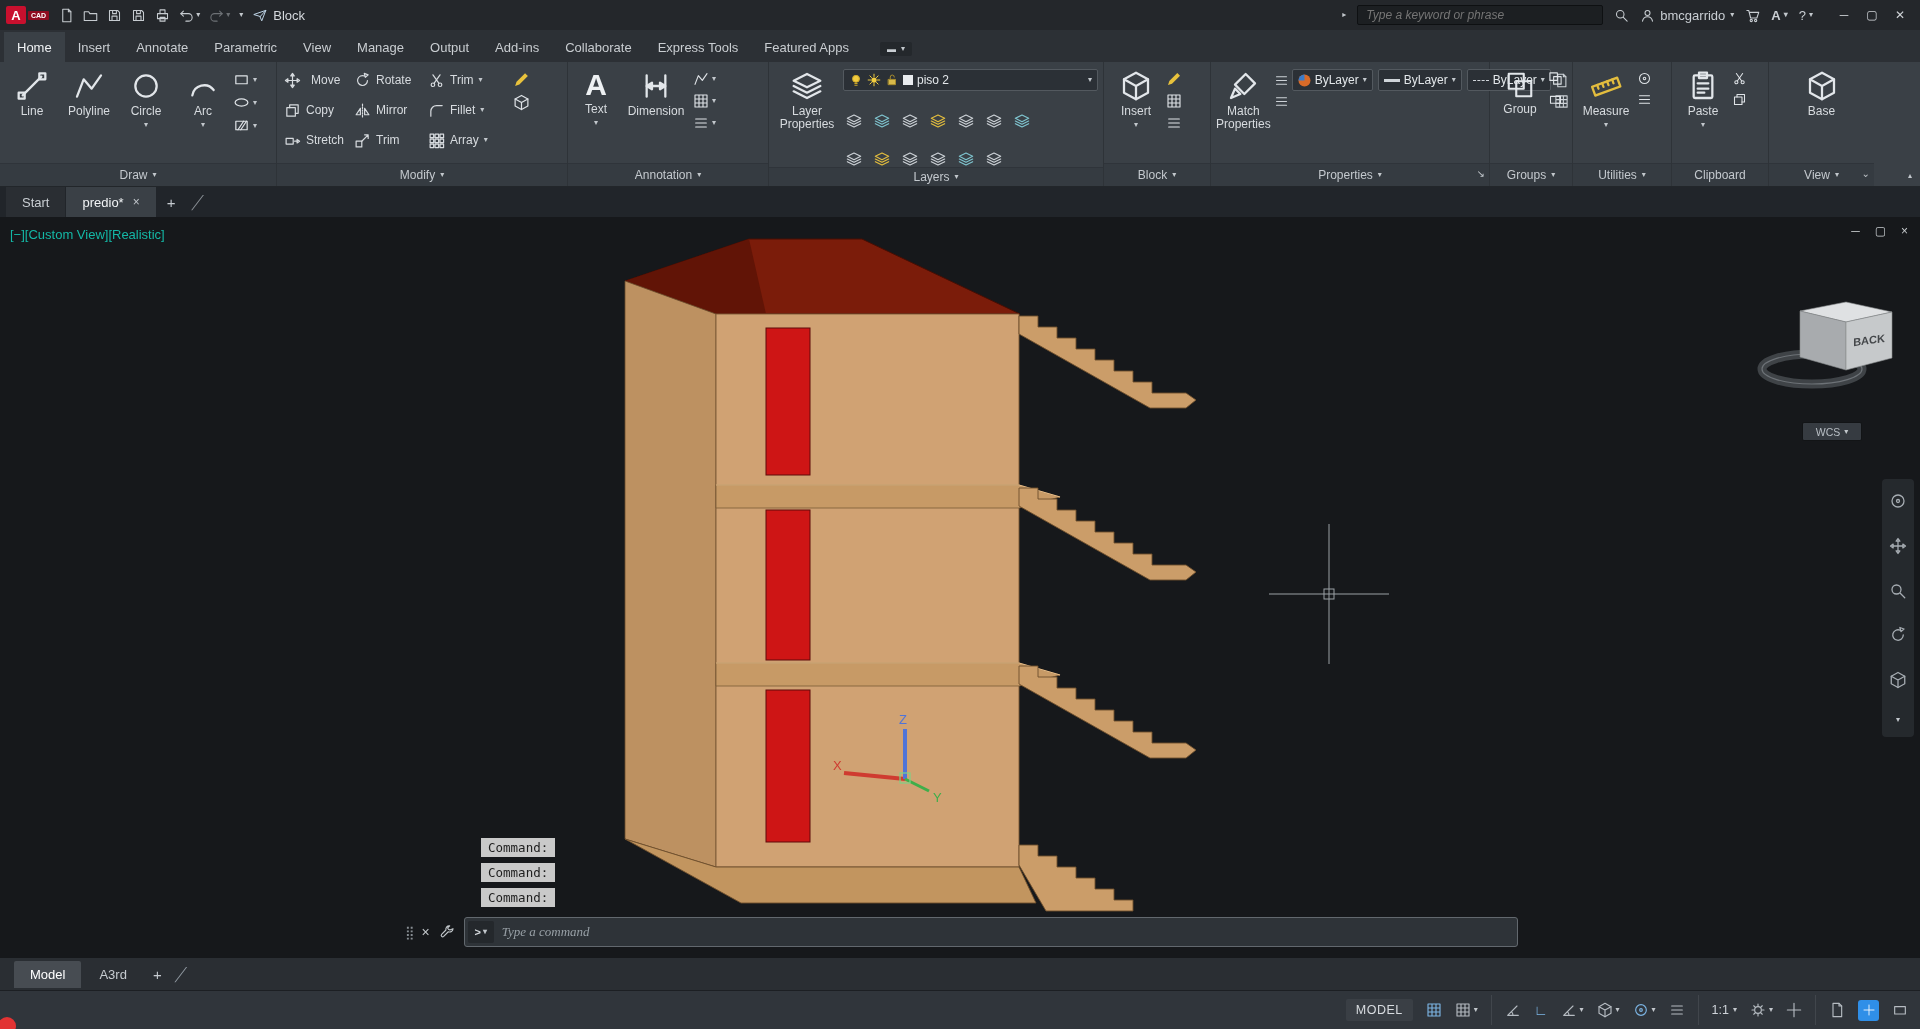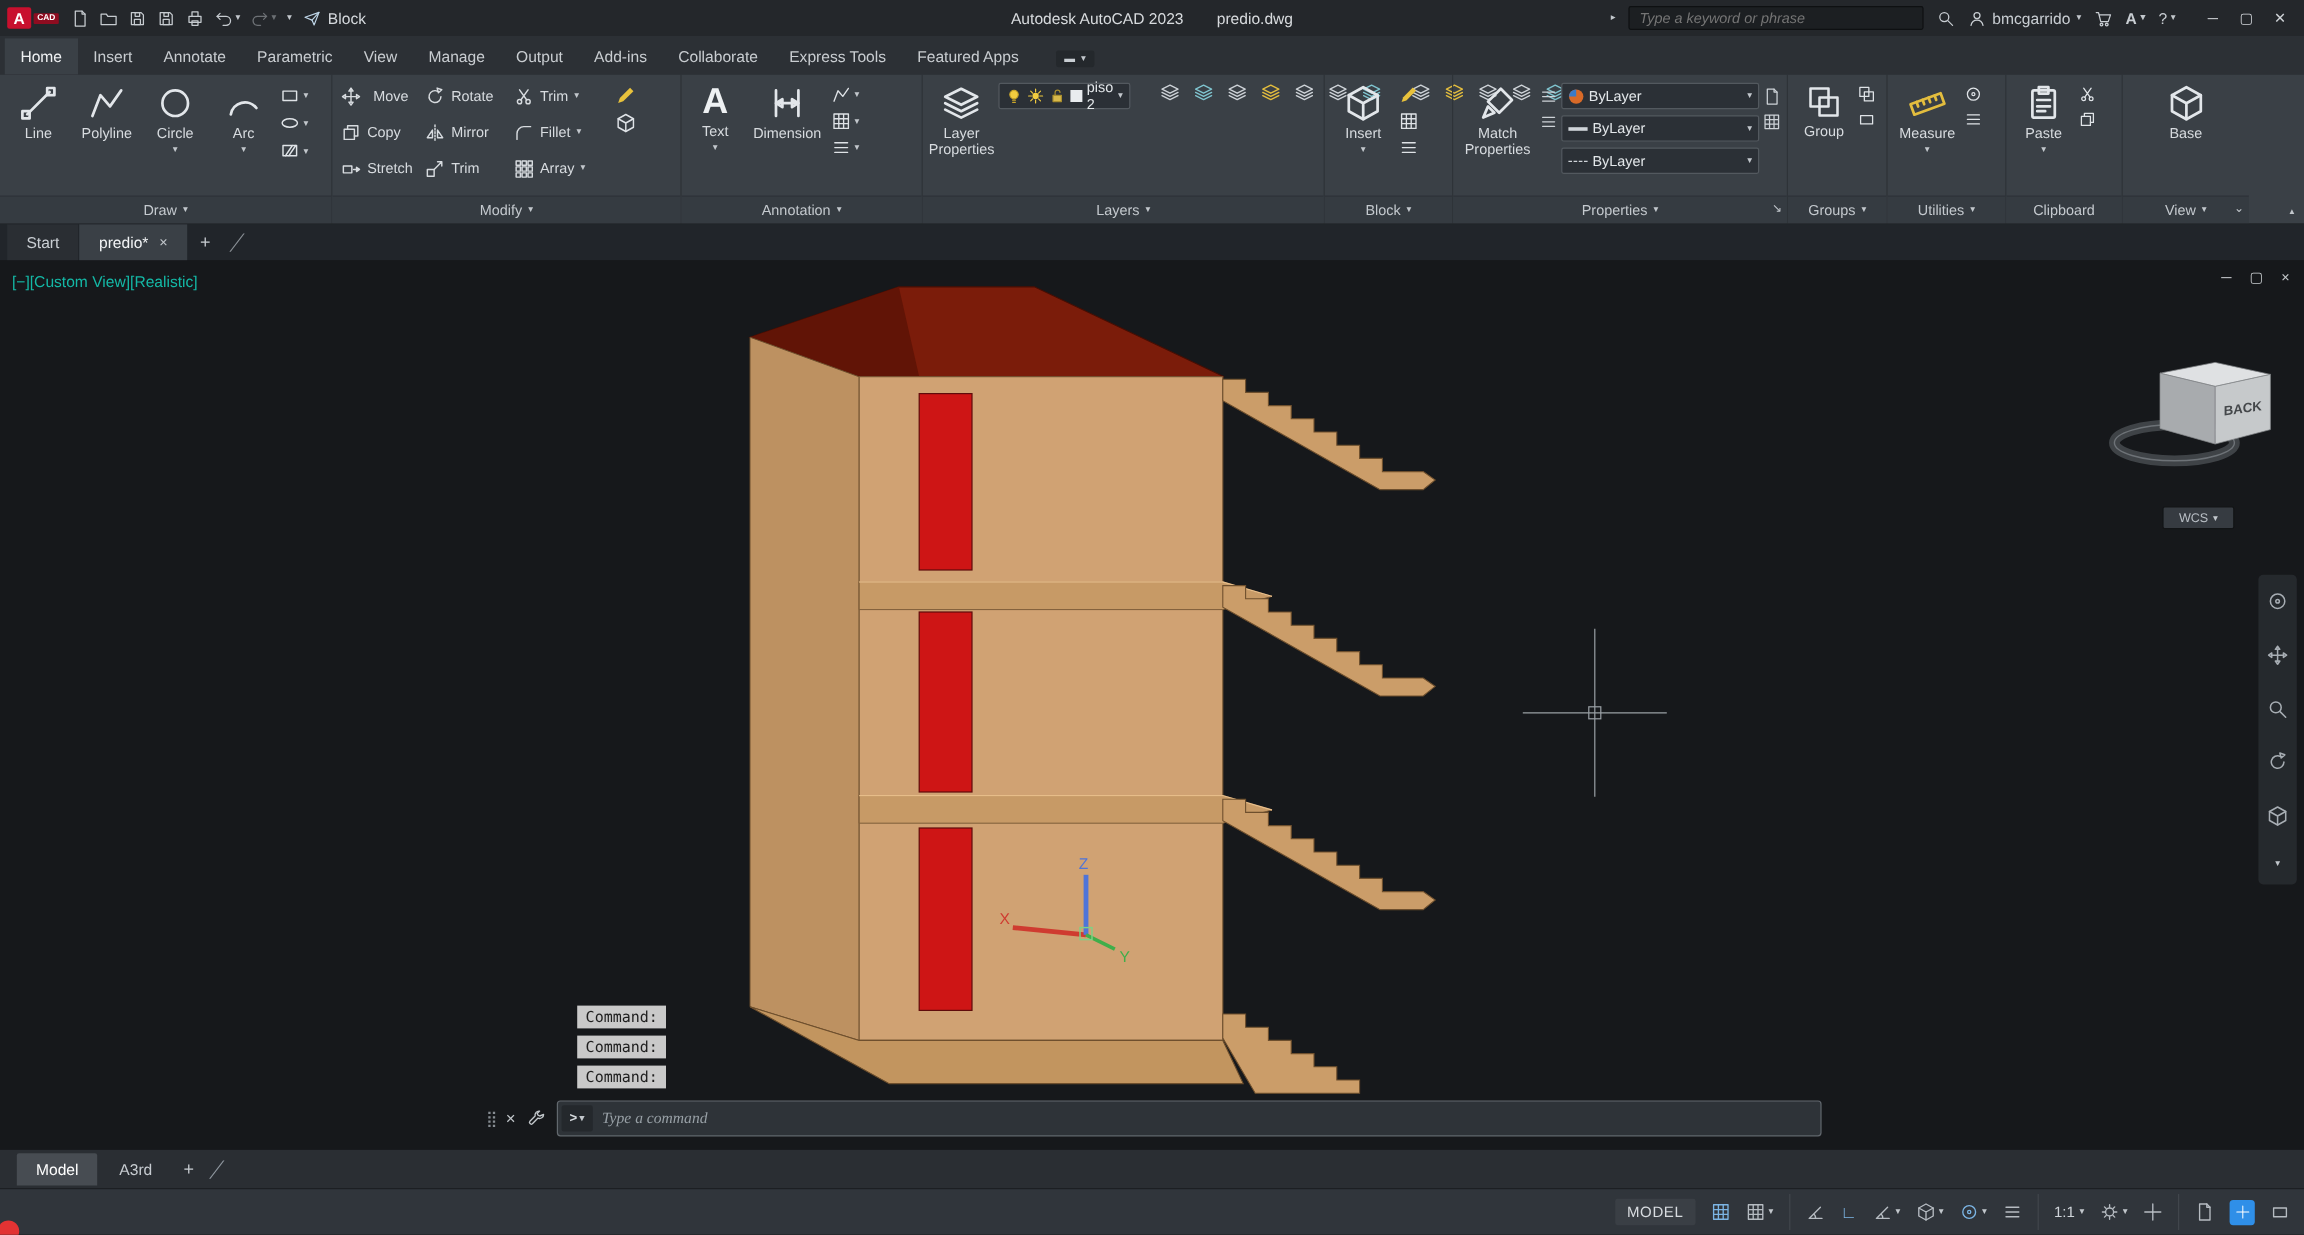--- a/index.html
+++ b/index.html
@@ -309,24 +309,20 @@
           <span class="caret">▾</span>
         </span>
       <span class="caret">▾</span>
     </div>
     <div class="share">
       <svg class="ic" width="14" height="14" style="color:#bfd6e8">
           <use href="#ic-plane"></use>
         </svg>
       <span>Block</span>
     </div>
-    <div class="title-center">
-      <span>Autodesk AutoCAD 2023</span>
-      <span>predio.dwg</span>
-    </div>
     <div class="tb-right">
       <span class="caret">▸</span>
       <input class="searchbox" placeholder="Type a keyword or phrase" style="">
       <svg class="ic" width="15" height="15">
           <use href="#ic-mag"></use>
         </svg>
       <span style="display:flex;align-items:center;gap:5px">
         <svg class="ic" width="15" height="15">
             <use href="#ic-person"></use>
           </svg>
@@ -540,21 +536,21 @@
     </div>
 
     <div class="panel" style="width:334px">
       <div class="pbody">
         <div class="bbtn" style="width:66px">
           <svg class="ic" width="32" height="32">
               <use href="#ic-layers"></use>
             </svg>
           <span class="lbl">Layer Properties</span>
         </div>
-        <div style="display:flex;flex-direction:row;gap:22px;flex:1;padding-top:4px">
+        <div style="display:flex;flex-direction:column;gap:22px;flex:1;padding-top:4px">
           <div class="combo">
             <svg class="ic" width="14" height="14">
                 <use href="#ic-bulb"></use>
               </svg>
             <svg class="ic" width="14" height="14">
                 <use href="#ic-sun"></use>
               </svg>
             <svg class="ic" width="14" height="14">
                 <use href="#ic-lock"></use>
               </svg>
@@ -655,21 +651,21 @@
           <span class="lbl">Match Properties</span>
         </div>
         <div class="minicol" style="padding-top:8px">
           <svg class="ic" width="15" height="15" style="color:#cdd2d7">
               <use href="#ic-lines3"></use>
             </svg>
           <svg class="ic" width="15" height="15" style="color:#cdd2d7">
               <use href="#ic-lines3"></use>
             </svg>
         </div>
-        <div style="display:flex;flex-direction:column;gap:5px;flex:1;padding-top:4px">
+        <div style="display:flex;flex-direction:row;gap:5px;flex:1;padding-top:4px">
           <div class="combo">
             <svg width="13" height="13">
                 <circle cx="6.5" cy="6.5" r="6" style="fill:#d86a28"></circle>
                 <path d="M6.5 6.5L6.5 .5A6 6 0 0 0 .5 6.5z" style="fill:#3a7bc8"></path>
               </svg>
             <span class="grow">ByLayer</span>
             <span class="caret">▾</span>
           </div>
           <div class="combo">
             <span style="width:16px;border-top:3px solid #cfd4d9"></span>

